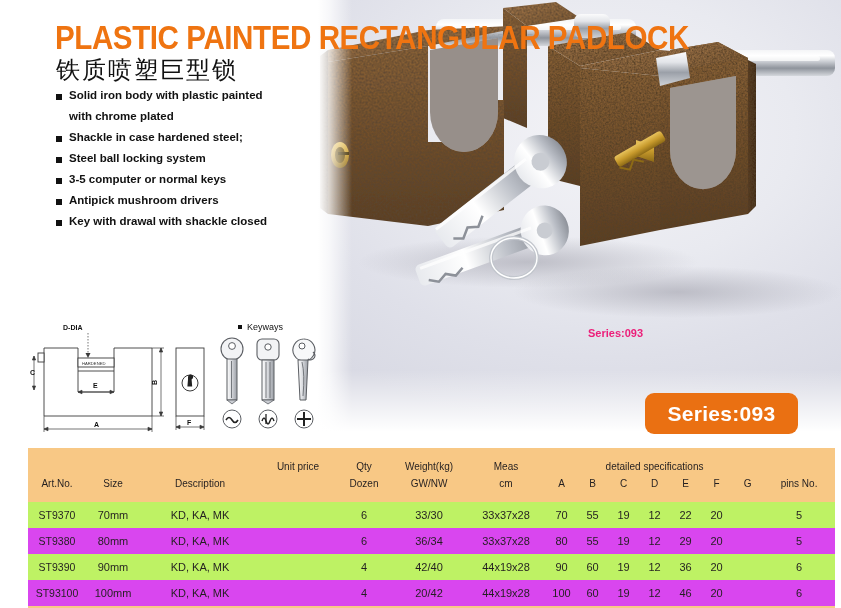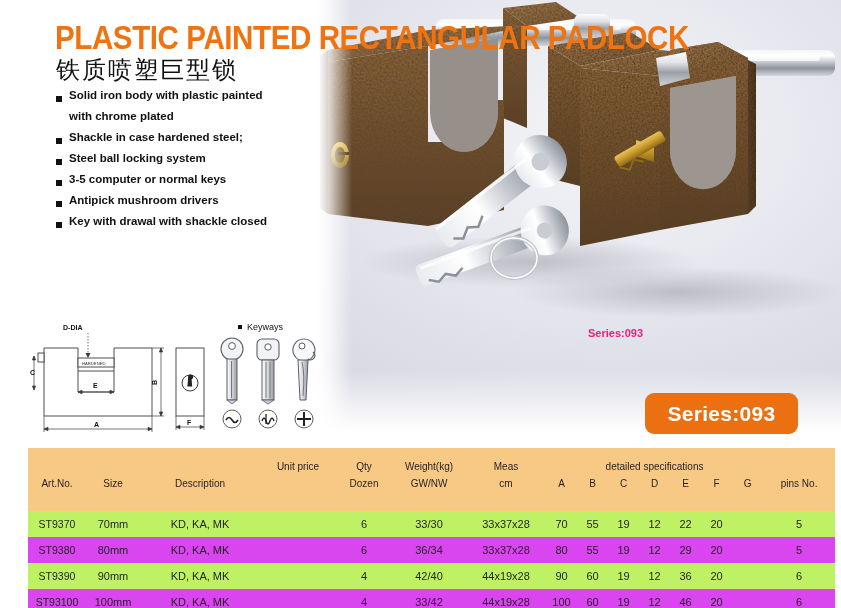--- a/index.html
+++ b/index.html
@@ -41,21 +41,21 @@
     font-size:24px;line-height:26px;color:#111;
     font-family:"DejaVu Sans","Liberation Sans",sans-serif;
     letter-spacing:2px;white-space:nowrap;z-index:5;
   }
 
   
   .features{
     position:absolute;left:56px;top:88px;width:270px;z-index:5;
   }
   .feat{
-    display:flex;align-items:flex-end;
+    display:flex;align-items:center;
     font-size:11.5px;font-weight:bold;color:#111;
     line-height:14px;margin-bottom:7px;
   }
   .feat .bul{
     width:6px;height:6px;background:#111;flex:0 0 6px;
     margin-top:4px;margin-right:7px;
   }
   .feat .txt{white-space:pre-line;}
   .feat.noindent .bul{visibility:hidden;}
 
@@ -87,21 +87,21 @@
   .spec-table{
     position:absolute;left:28px;top:448px;width:768px;
     border-collapse:collapse;table-layout:fixed;
     font-size:10.5px;color:#231f20;
   }
   .spec-table td,.spec-table th{
     padding:0;text-align:center;font-weight:normal;
     border:none;vertical-align:middle;
   }
   .spec-table thead tr.hrow1 td{height:16px;background:#f8c885;font-size:10px;padding-top:10px;}
-  .spec-table thead tr.hrow2 td{height:19px;background:#f8c885;font-size:10px;padding-bottom:18px;}
+  .spec-table thead tr.hrow2 td{height:19px;background:#f8c885;font-size:10px;padding-bottom:9px;}
   .spec-table tbody tr{height:26px;}
   .spec-table tbody tr.odd td{background:#bef264;}
   .spec-table tbody tr.even td{background:#d946ef;}
   .spec-table tbody td{font-size:11px;}
   .spec-table .art{font-size:10.5px;}
   .tail-row td{height:9px;background:#f9c887;}
 
   .c-art{width:58px;}
   .c-size{width:54px;}
   .c-desc{width:120px;}
@@ -531,21 +531,21 @@
         <td>20</td>
         <td></td>
         <td>6</td>
       </tr>
       <tr class="even">
         <td class="art">ST93100</td>
         <td>100mm</td>
         <td>KD, KA, MK</td>
         <td></td>
         <td>4</td>
-        <td>33/42</td>
+        <td>20/42</td>
         <td>44x19x28</td>
         <td>100</td>
         <td>60</td>
         <td>19</td>
         <td>12</td>
         <td>46</td>
         <td>20</td>
         <td></td>
         <td>6</td>
       </tr>

